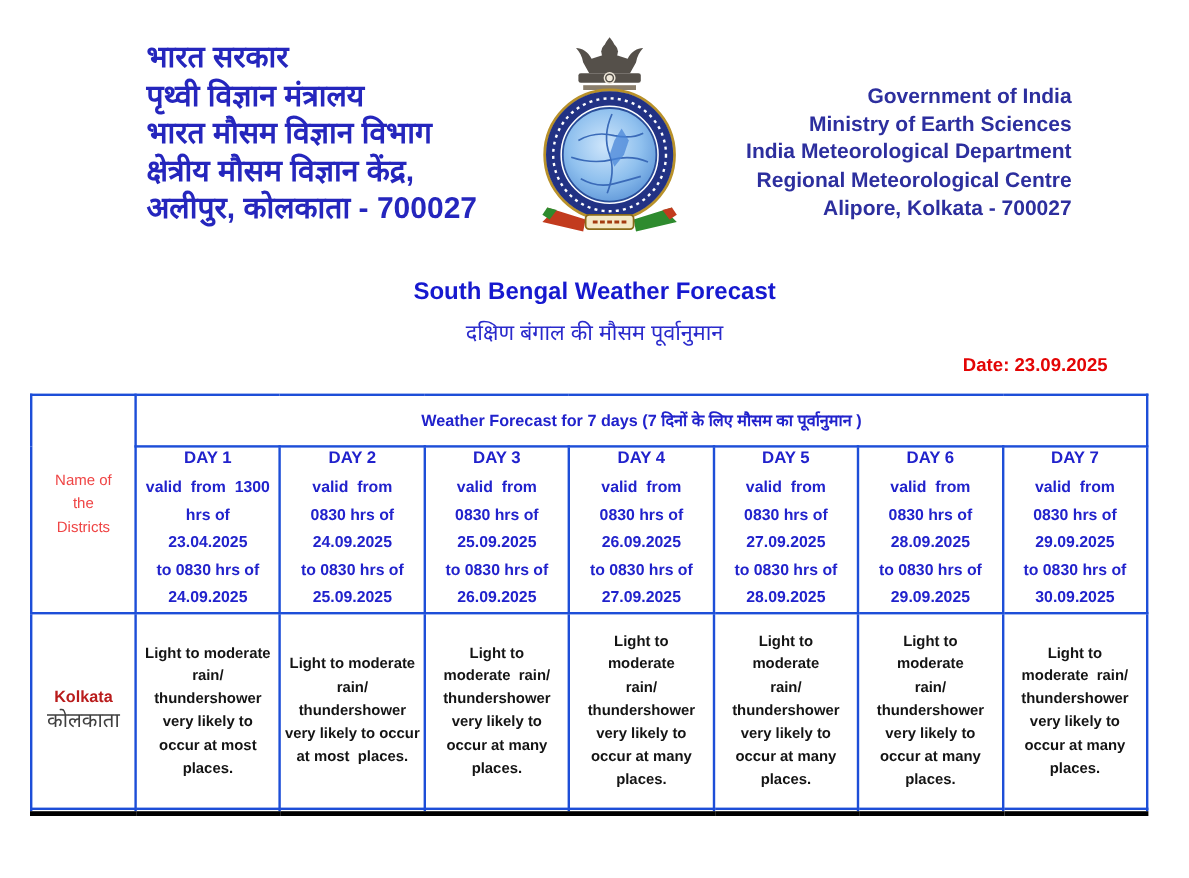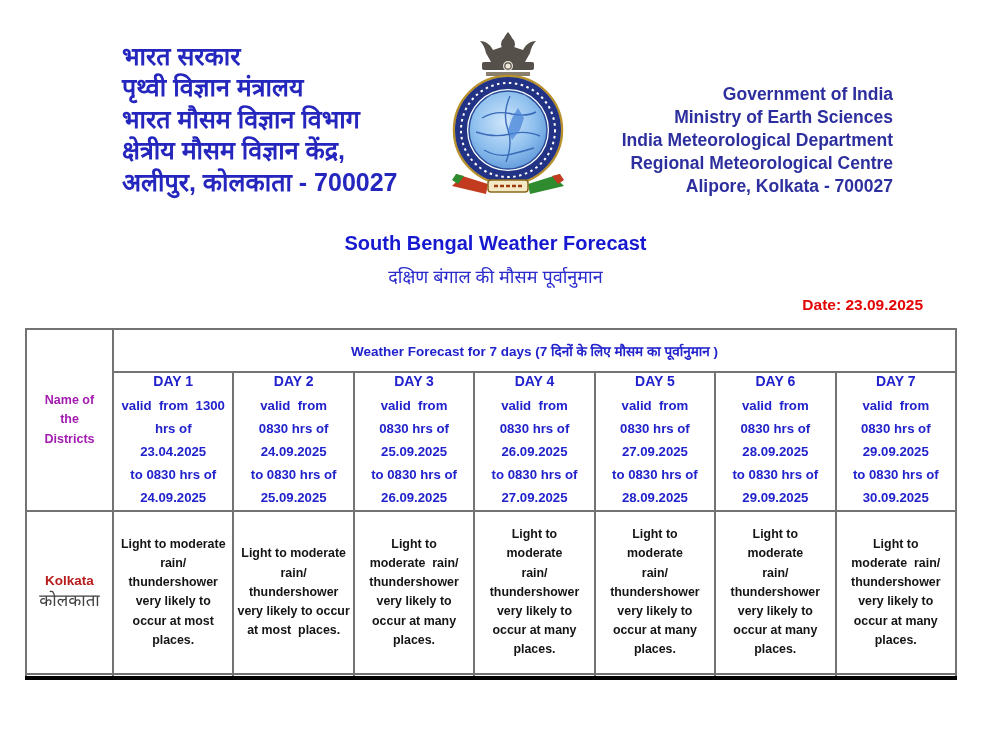--- a/index.html
+++ b/index.html
@@ -5,21 +5,21 @@
   * { margin: 0; padding: 0; box-sizing: border-box; }
   html, body { width: 991px; height: 732px; overflow: hidden; background: #ffffff; }
   body { font-family: "Liberation Sans", sans-serif; position: relative; }
 
   .page { width: 991px; height: 732px; padding-top: 26px; position: relative; }
 
   
   .letterhead {
     display: flex;
     justify-content: space-between;
-    align-items: flex-end;
+    align-items: center;
     padding: 0 98px 0 122px;
     height: 172px;
   }
   .lh-hindi {
     width: 300px;
     color: #2526BD;
     font-weight: bold;
     font-size: 25px;
     line-height: 1.26;
     white-space: nowrap;
@@ -62,31 +62,31 @@
 
   
   table.forecast {
     border-collapse: collapse;
     table-layout: fixed;
     width: 932px;
     margin: 14px 0 0 25px;
   }
   table.forecast col.c-name { width: 87px; }
   table.forecast td, table.forecast th {
-    border: 2px solid #737373;
+    border: 2px solid #1d4ed8;
     vertical-align: middle;
     text-align: center;
     padding: 0 3px;
     background: #fff;
   }
   th.corner {
     border-top: 6px solid #000;
-    color: #a21caf;
+    color: #ef4444;
     font-size: 12.5px;
-    font-weight: bold;
+    font-weight: normal;
     line-height: 1.55;
     white-space: pre-wrap;
   }
   th.span-head { height: 43px; }
   .span-head-text { color: #2122CC; font-weight: bold; font-size: 13.5px; }
   th.day-head { height: 124px; }
   .day-label { color: #2122CC; font-weight: bold; font-size: 14px; margin-bottom: 6px; }
   .validity {
     color: #2122CC;
     font-weight: bold;

